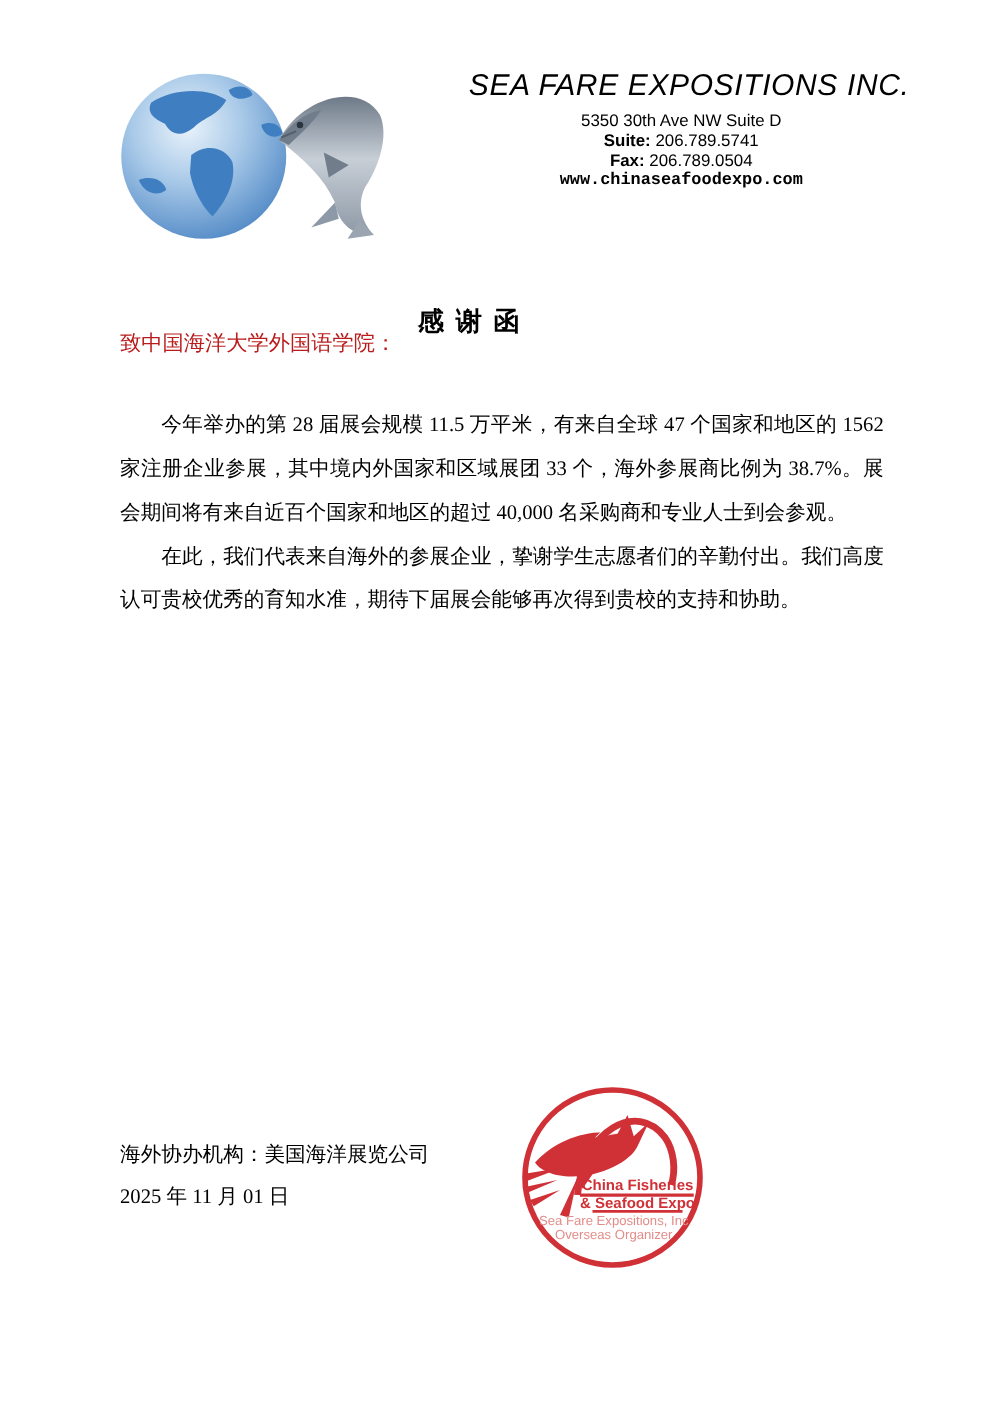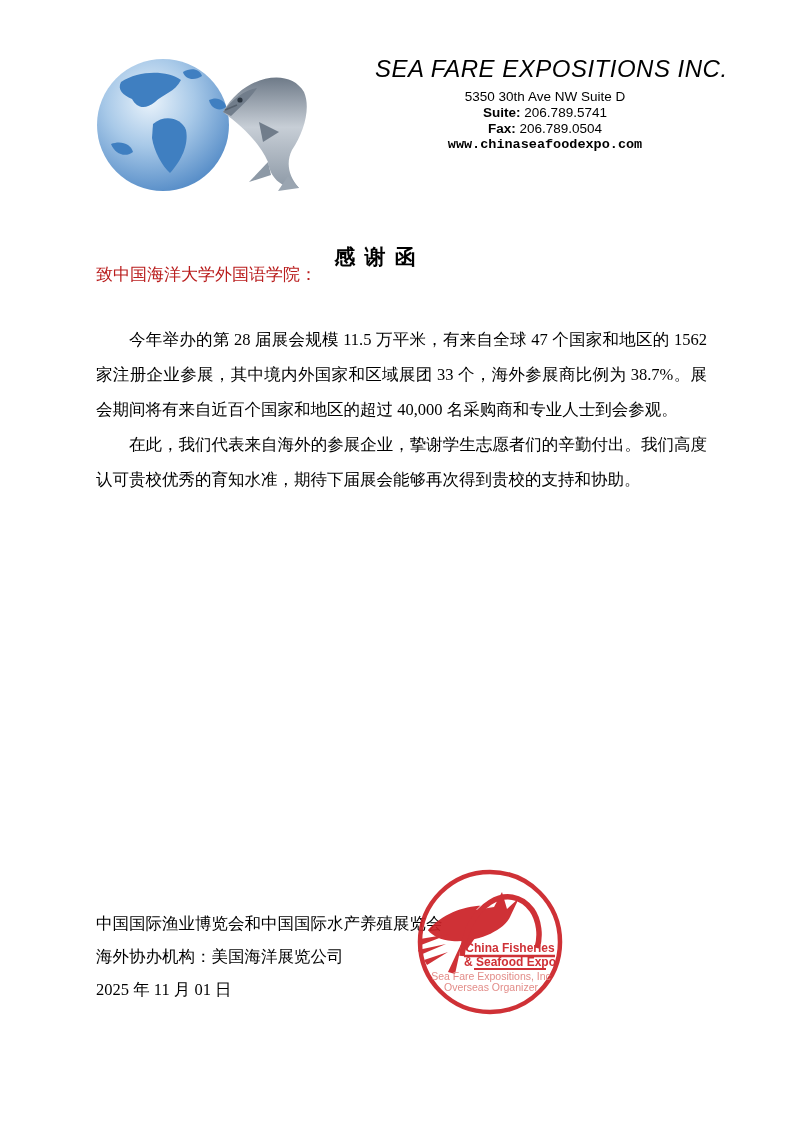--- a/index.html
+++ b/index.html
@@ -168,21 +168,20 @@
   <div class="doc-title">感 谢 函</div>
 
   <div class="salutation">致中国海洋大学外国语学院：</div>
 
   <div class="letter-body">
     <p>今年举办的第 28 届展会规模 11.5 万平米，有来自全球 47 个国家和地区的 1562 家注册企业参展，其中境内外国家和区域展团 33 个，海外参展商比例为 38.7%。展会期间将有来自近百个国家和地区的超过 40,000 名采购商和专业人士到会参观。</p>
     <p>在此，我们代表来自海外的参展企业，挚谢学生志愿者们的辛勤付出。我们高度认可贵校优秀的育知水准，期待下届展会能够再次得到贵校的支持和协助。</p>
   </div>
 
   <div class="signature">
-    <div>中国国际渔业博览会和中国国际水产养殖展览会</div>
     <div>海外协办机构：美国海洋展览公司</div>
     <div>2025 年 11 月 01 日</div>
   </div>
 
   <svg class="stamp" viewBox="0 0 152 152">
     <circle cx="76" cy="76" r="70" fill="none" stroke="#cb2026" stroke-width="4.5"></circle>
     <g stroke="none" fill="#cb2026">
       <path d="M14 64 C30 46 58 36 80 41 L88 26 L93 43 L105 32 L96 51 C90 64 64 77 38 75 C27 74 18 70 14 64 Z"></path>
       <path d="M46 72 L52 85 L61 72 Z"></path>
       <path d="M6 73 L36 68 L7 79 Z"></path>

